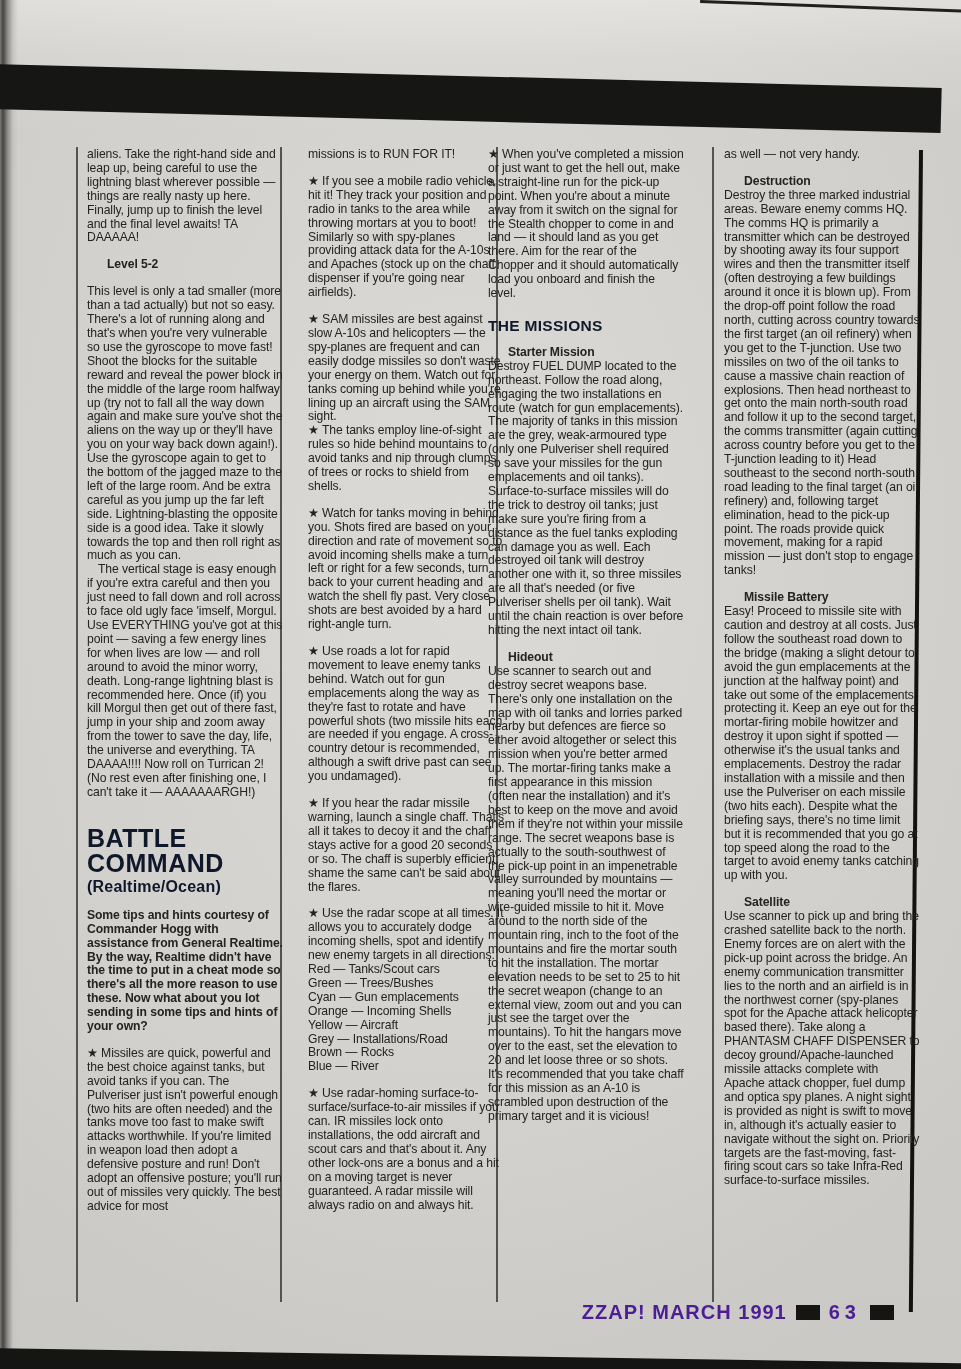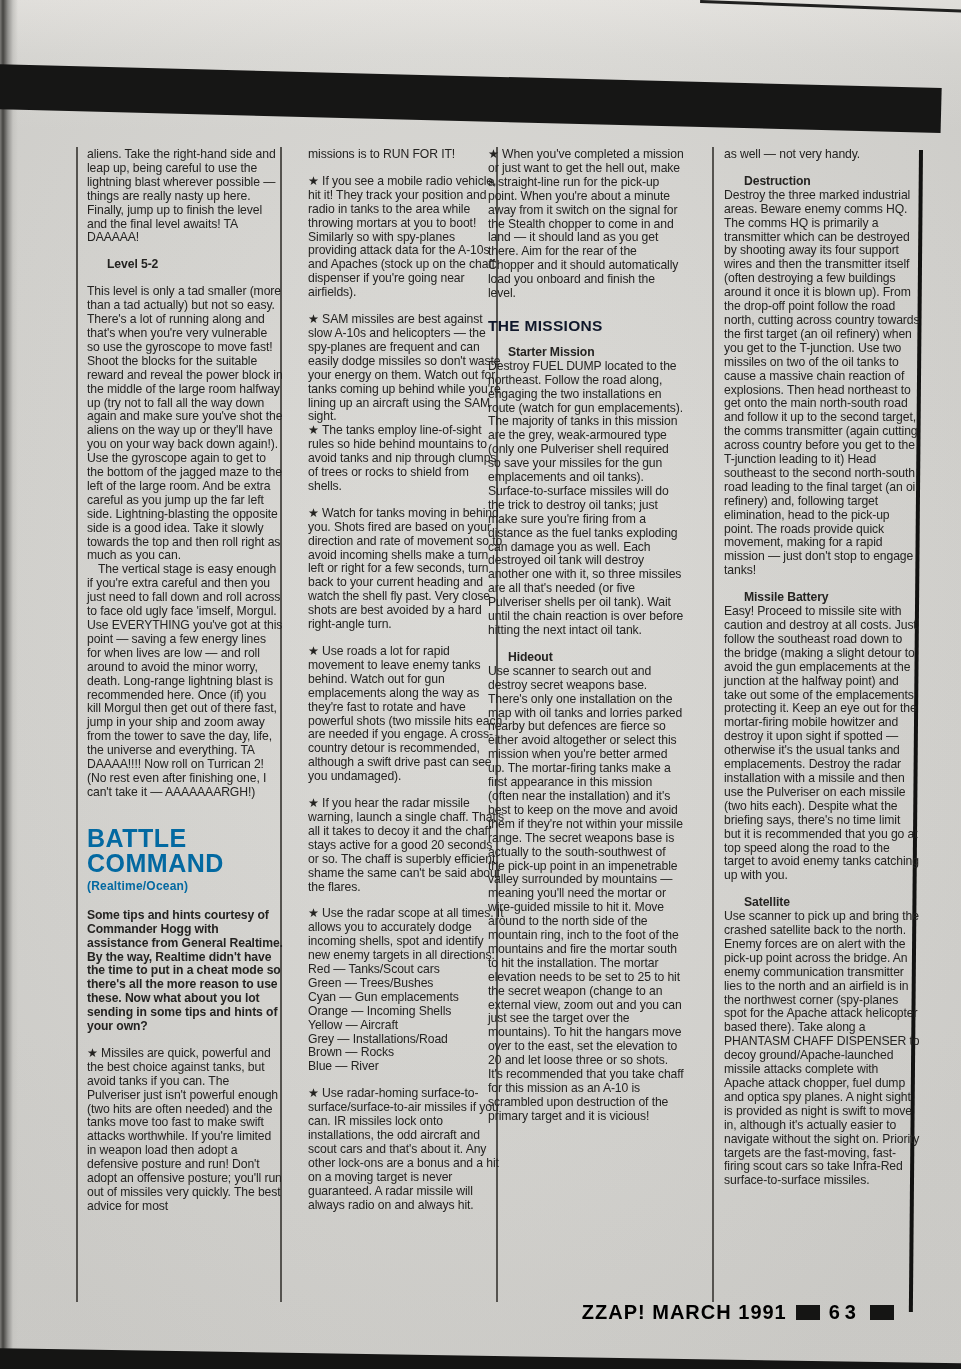--- a/index.html
+++ b/index.html
@@ -48,27 +48,27 @@
   }
   .column > * { margin-top:13px; }
   .column > *:first-child, .column > .tight { margin-top:0; }
   .p { }
   .indent { text-indent:11px; }
   .pb { font-weight:bold; }
   .h3 { font-weight:bold;padding-left:20px; }
   .sh { font-weight:bold; font-size:15.5px; letter-spacing:0.3px; margin-top:18px; color:#0f172a; }
   .display-heading {
     margin-top:26px; margin-bottom:14px;
-    font-weight:bold; font-size:25px; line-height:25px; letter-spacing:0.5px; color:#0369a1;
+    font-weight:bold; font-size:25px; line-height:25px; letter-spacing:0.5px; color:#0f172a;
   }
-  .display-sub { font-size:12px; line-height:17px; letter-spacing:0.2px; margin-top:2px; }
+  .display-sub { font-size:16px; line-height:17px; letter-spacing:0.2px; margin-top:2px; }
   .lines div { white-space:nowrap; }
   .footer {
     position:absolute; left:0; top:1301px; width:903px;
-    text-align:right; font-weight:bold; font-size:20px; color:#000000;
+    text-align:right; font-weight:bold; font-size:20px; color:#4c1d95;
     letter-spacing:1px; white-space:nowrap;
   }
   .footer .sq {
     display:inline-block; width:24px; height:15px; background:#151514;
     margin:0 9px; vertical-align:-1px;
   }
   .footer .pagenum { letter-spacing:5px; }
 </style>
 </head>
 <body>

